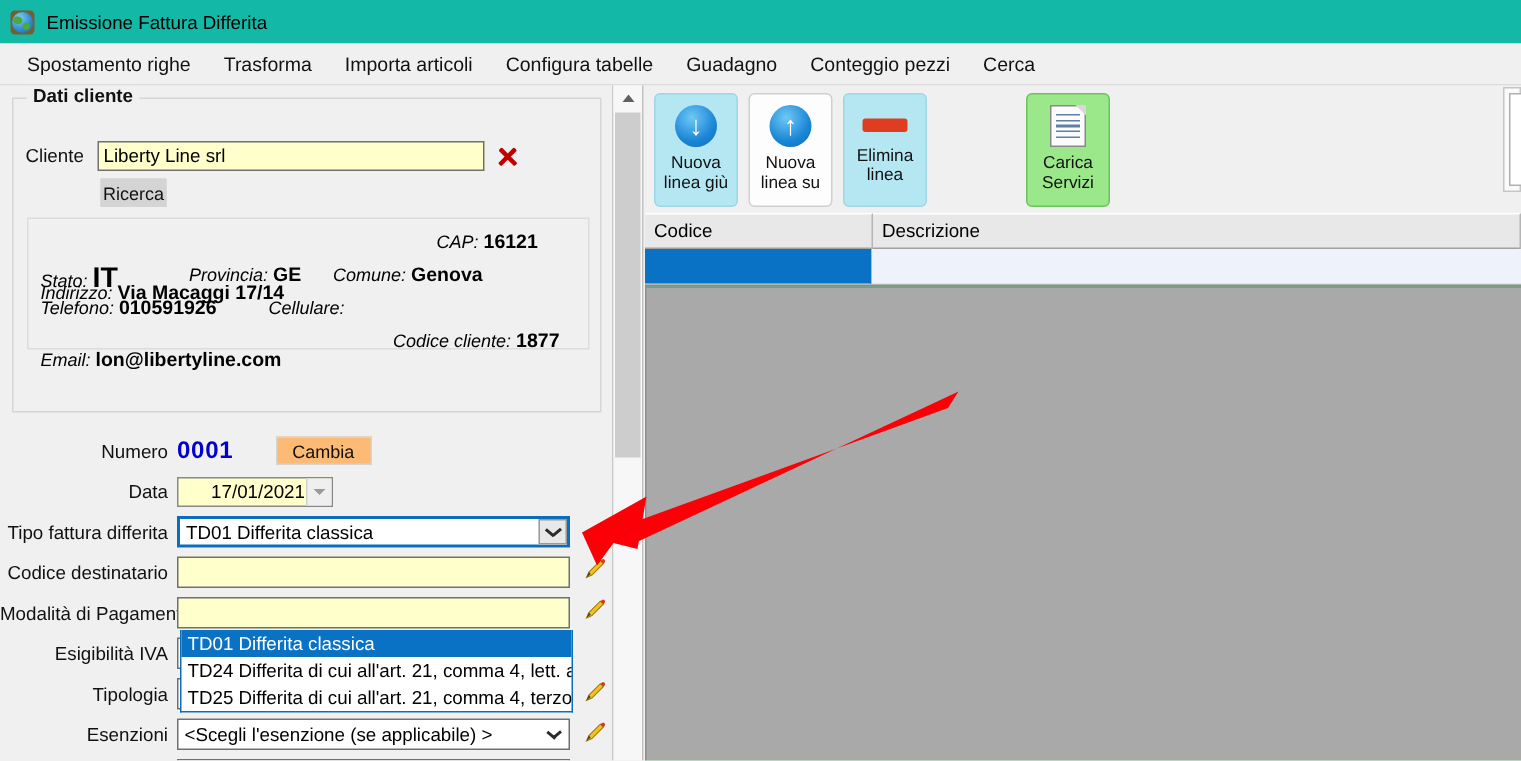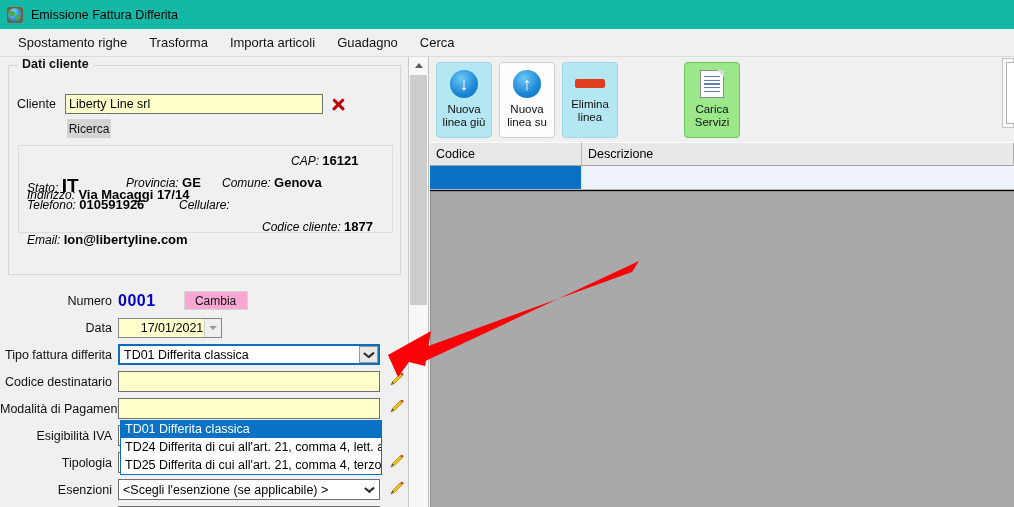--- a/index.html
+++ b/index.html
@@ -129,21 +129,21 @@
   
   .form { position: absolute; left: 0; top: 230px; width: 409px; }
   .frow { position: relative; height: 27px; display: flex; align-items: center; }
   .flbl {
     width: 118px; text-align: right; padding-right: 6px;
     font-size: 12.5px; color: #111; white-space: nowrap;
   }
   .fnum { font-size: 16px; font-weight: bold; color: #0000cc; letter-spacing: .5px; }
   .btn-cambia {
     margin-left: 28px; width: 64px; height: 19px;
-    background: #f9a8d4; border: 1px solid #d4d4d4;
+    background: #fdba74; border: 1px solid #d4d4d4;
     font-family: "Liberation Sans", sans-serif; font-size: 12px; color: #111; cursor: pointer;
   }
 
   .datepick {
     width: 104px; height: 20px; position: relative;
     border: 1px solid #888; background: #ffffcc;
     display: flex; align-items: center; justify-content: center;
   }
   .datepick .dtxt { font-size: 12.5px; padding-left: 4px; color: #000; }
   .datepick .dbtn {
@@ -244,21 +244,21 @@
     background: #fbfbfb; border: 1px solid #c6c6c6;
   }
   .panel-right-stub .inner {
     position: absolute; left: 3px; top: 3px; right: -20px; bottom: 3px;
     border: 1px solid #b0b0b0; background: #fff;
   }
 
   
   .grid {
     position: absolute; left: 430px; top: 142px; width: 584px; height: 365px;
-    background: #000000;
+    background: #22c55e;
   }
   .grid-header {
     position: absolute; left: 0; top: 0; width: 584px; height: 24px;
     background: #e8e8e8; display: flex;
     border-bottom: 1px solid #a0a0a0;
   }
   .gh-cell {
     font-size: 12.5px; color: #000; padding: 4px 0 0 6px;
     border-right: 1px solid #b5b5b5; border-top: 1px solid #fff;
     height: 24px;
@@ -287,21 +287,23 @@
   <div class="title-icon">
       <div class="globe"></div>
     </div>
   <div class="title-text">Emissione Fattura Differita</div>
 </div>
 
 <div class="menubar">
   <div class="menu-item">Spostamento righe</div>
   <div class="menu-item">Trasforma</div>
   <div class="menu-item">Importa articoli</div>
+  <div class="menu-item">Configura tabelle</div>
   <div class="menu-item">Guadagno</div>
+  <div class="menu-item">Conteggio pezzi</div>
   <div class="menu-item">Cerca</div>
 </div>
 
 <div class="left-panel">
 
   <div class="groupbox">
     <div class="groupbox-title">Dati cliente</div>
 
     <div class="row-cliente">
       <div class="lbl-cliente">Cliente</div>

